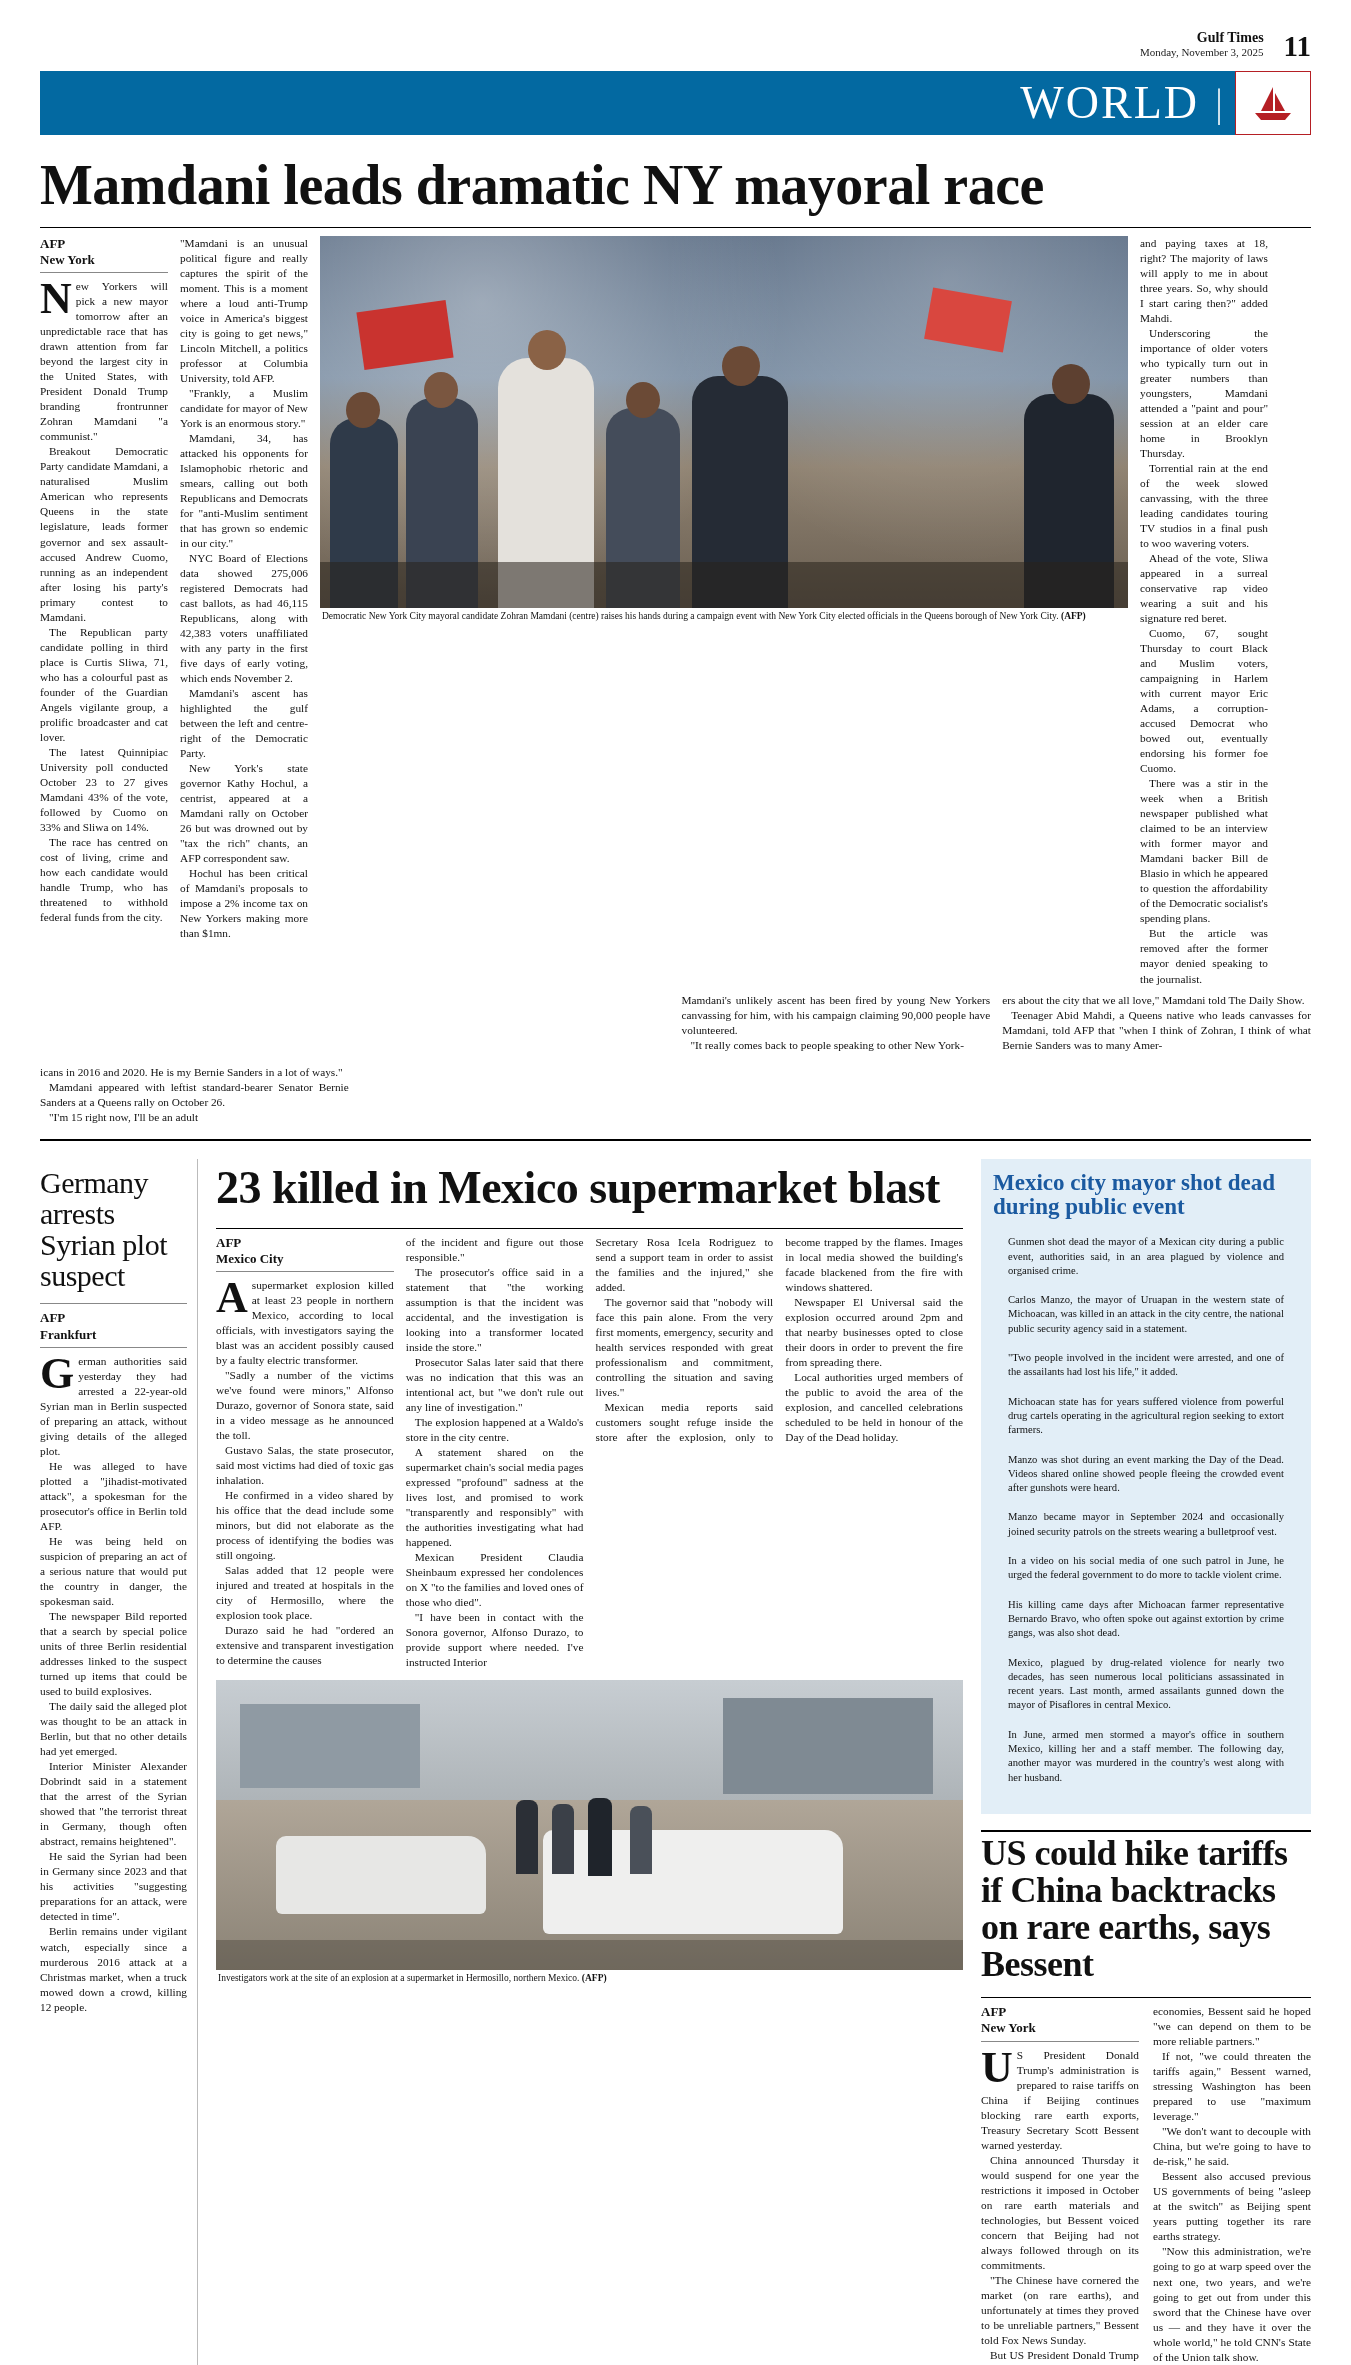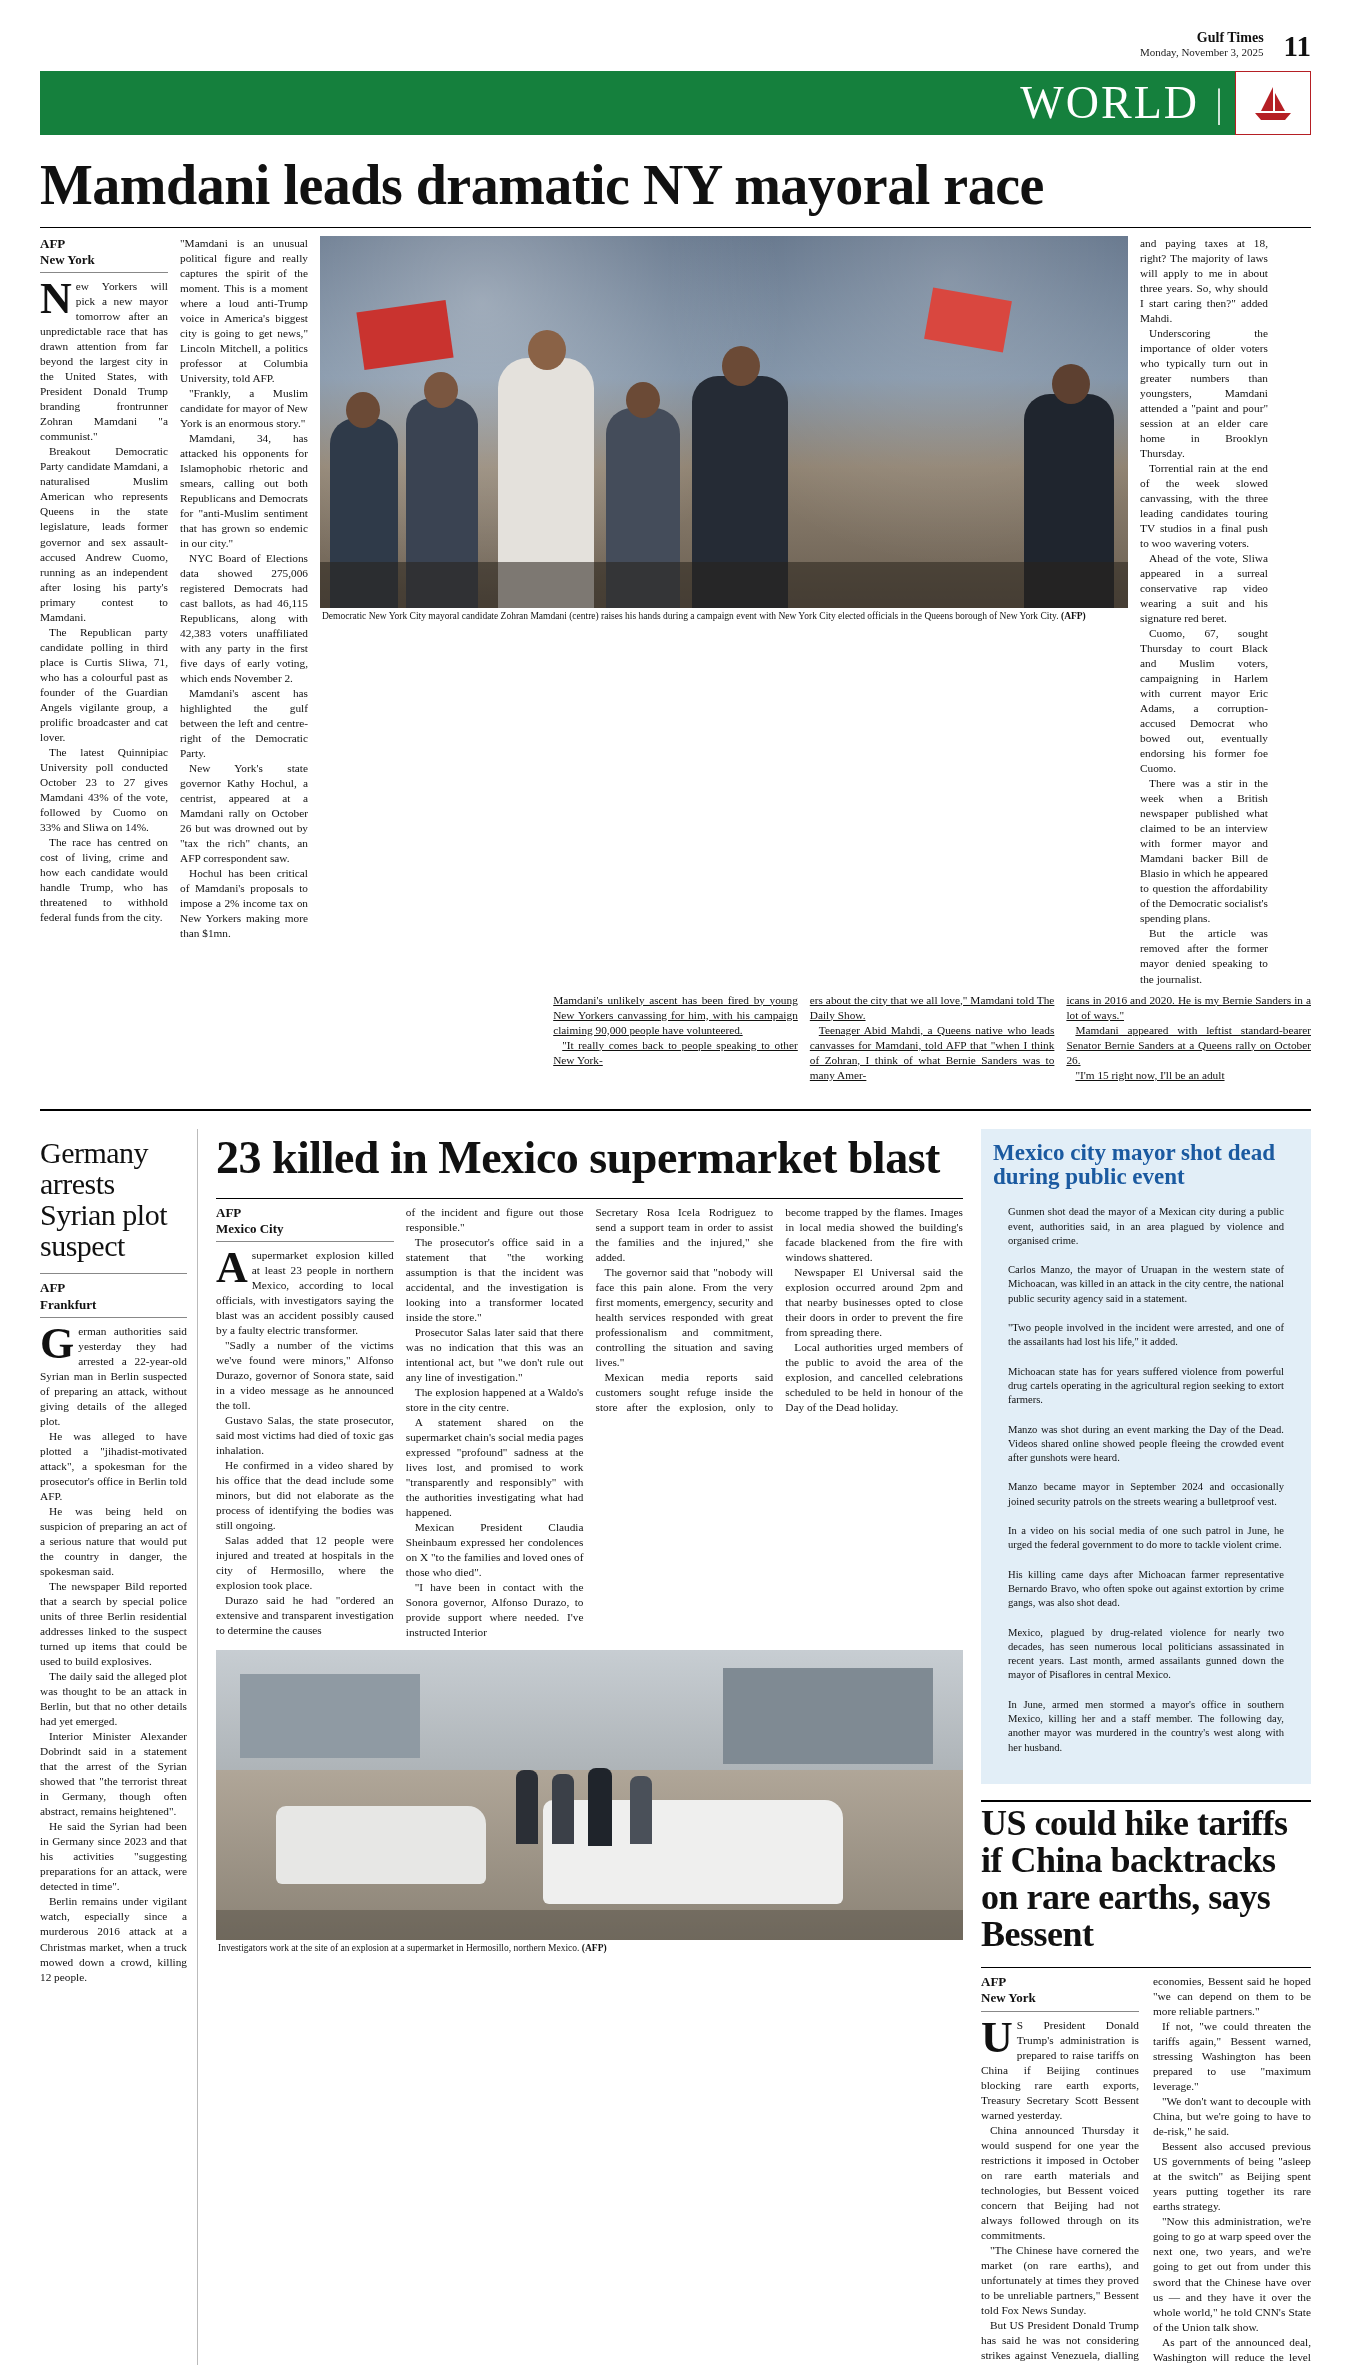--- a/index.html
+++ b/index.html
@@ -16,21 +16,21 @@
   
   .masthead { display:flex; justify-content:flex-end; padding:30px 0 6px 0; }
   .masthead-inner { display:flex; align-items:flex-end; gap:14px; }
   .mast-text { text-align:right; line-height:1.15; }
   .mast-paper { font-family:"Liberation Serif", serif; font-size:14px; font-weight:bold; }
   .mast-date { font-size:11px; color:#222; }
   .mast-page { font-size:29px; font-weight:bold; font-family:"Liberation Serif", serif; line-height:0.9; padding-left:6px; }
 
   .redbar {
     margin-top:6px;
-    height:64px; background:#15803d;
+    height:64px; background:#0369a1;
     display:flex; align-items:center; justify-content:flex-end;
     position:relative;
   }
   .redbar .section-title {
     color:#fff; font-size:46px; letter-spacing:2px;
     font-family:"Liberation Serif", serif; font-weight:normal;
     padding-right:16px;
   }
   .redbar .divider { color:#fff; font-size:40px; padding-right:12px; opacity:.8; }
   .logo-box {
@@ -65,21 +65,21 @@
     background:linear-gradient(180deg,#5d6f86 0%, #7b8ea3 38%, #8e8170 62%, #6a5f52 100%);
     position:relative; overflow:hidden;
   }
   .photo .sky { position:absolute; inset:0; background:
       radial-gradient(circle at 20% 18%, rgba(255,255,255,.35), transparent 42%),
       radial-gradient(circle at 78% 12%, rgba(255,255,255,.22), transparent 40%); }
   .ph-fig { position:absolute; bottom:0; background:#2c3442; border-radius:26px 26px 0 0; }
   .ph-head { position:absolute; border-radius:50%; background:#6b4a36; }
   .ph-flag { position:absolute; background:#c9332f; transform:rotate(-8deg); }
 
-  .topcols { display:grid; grid-template-columns: repeat(5, 1fr); gap:12px; margin-top:0;text-decoration:underline; }
+  .topcols { display:grid; grid-template-columns: repeat(4, 1fr); gap:12px; margin-top:0; }
 
   
   .band { display:grid; grid-template-columns: 158px 1fr 330px; gap:18px; margin-top:18px; }
   .germany-col { padding-right:10px; border-right:1px solid #bbb; }
   .hl-germany { font-size:30px; line-height:1.04; font-weight:normal; margin:8px 0 12px 0; font-family:"Liberation Serif", serif;}
   .hl-mexico { font-size:46px; line-height:1.02; margin:6px 0 16px 0; }
   .mex-cols { display:grid; grid-template-columns: repeat(4, 1fr); gap:12px; }
   .mexico-photo {
     margin-top:10px; width:100%; height:290px;
     background:linear-gradient(180deg,#b9c3cd 0%, #cfd4d6 28%, #b3a89a 55%, #8d8578 100%);

